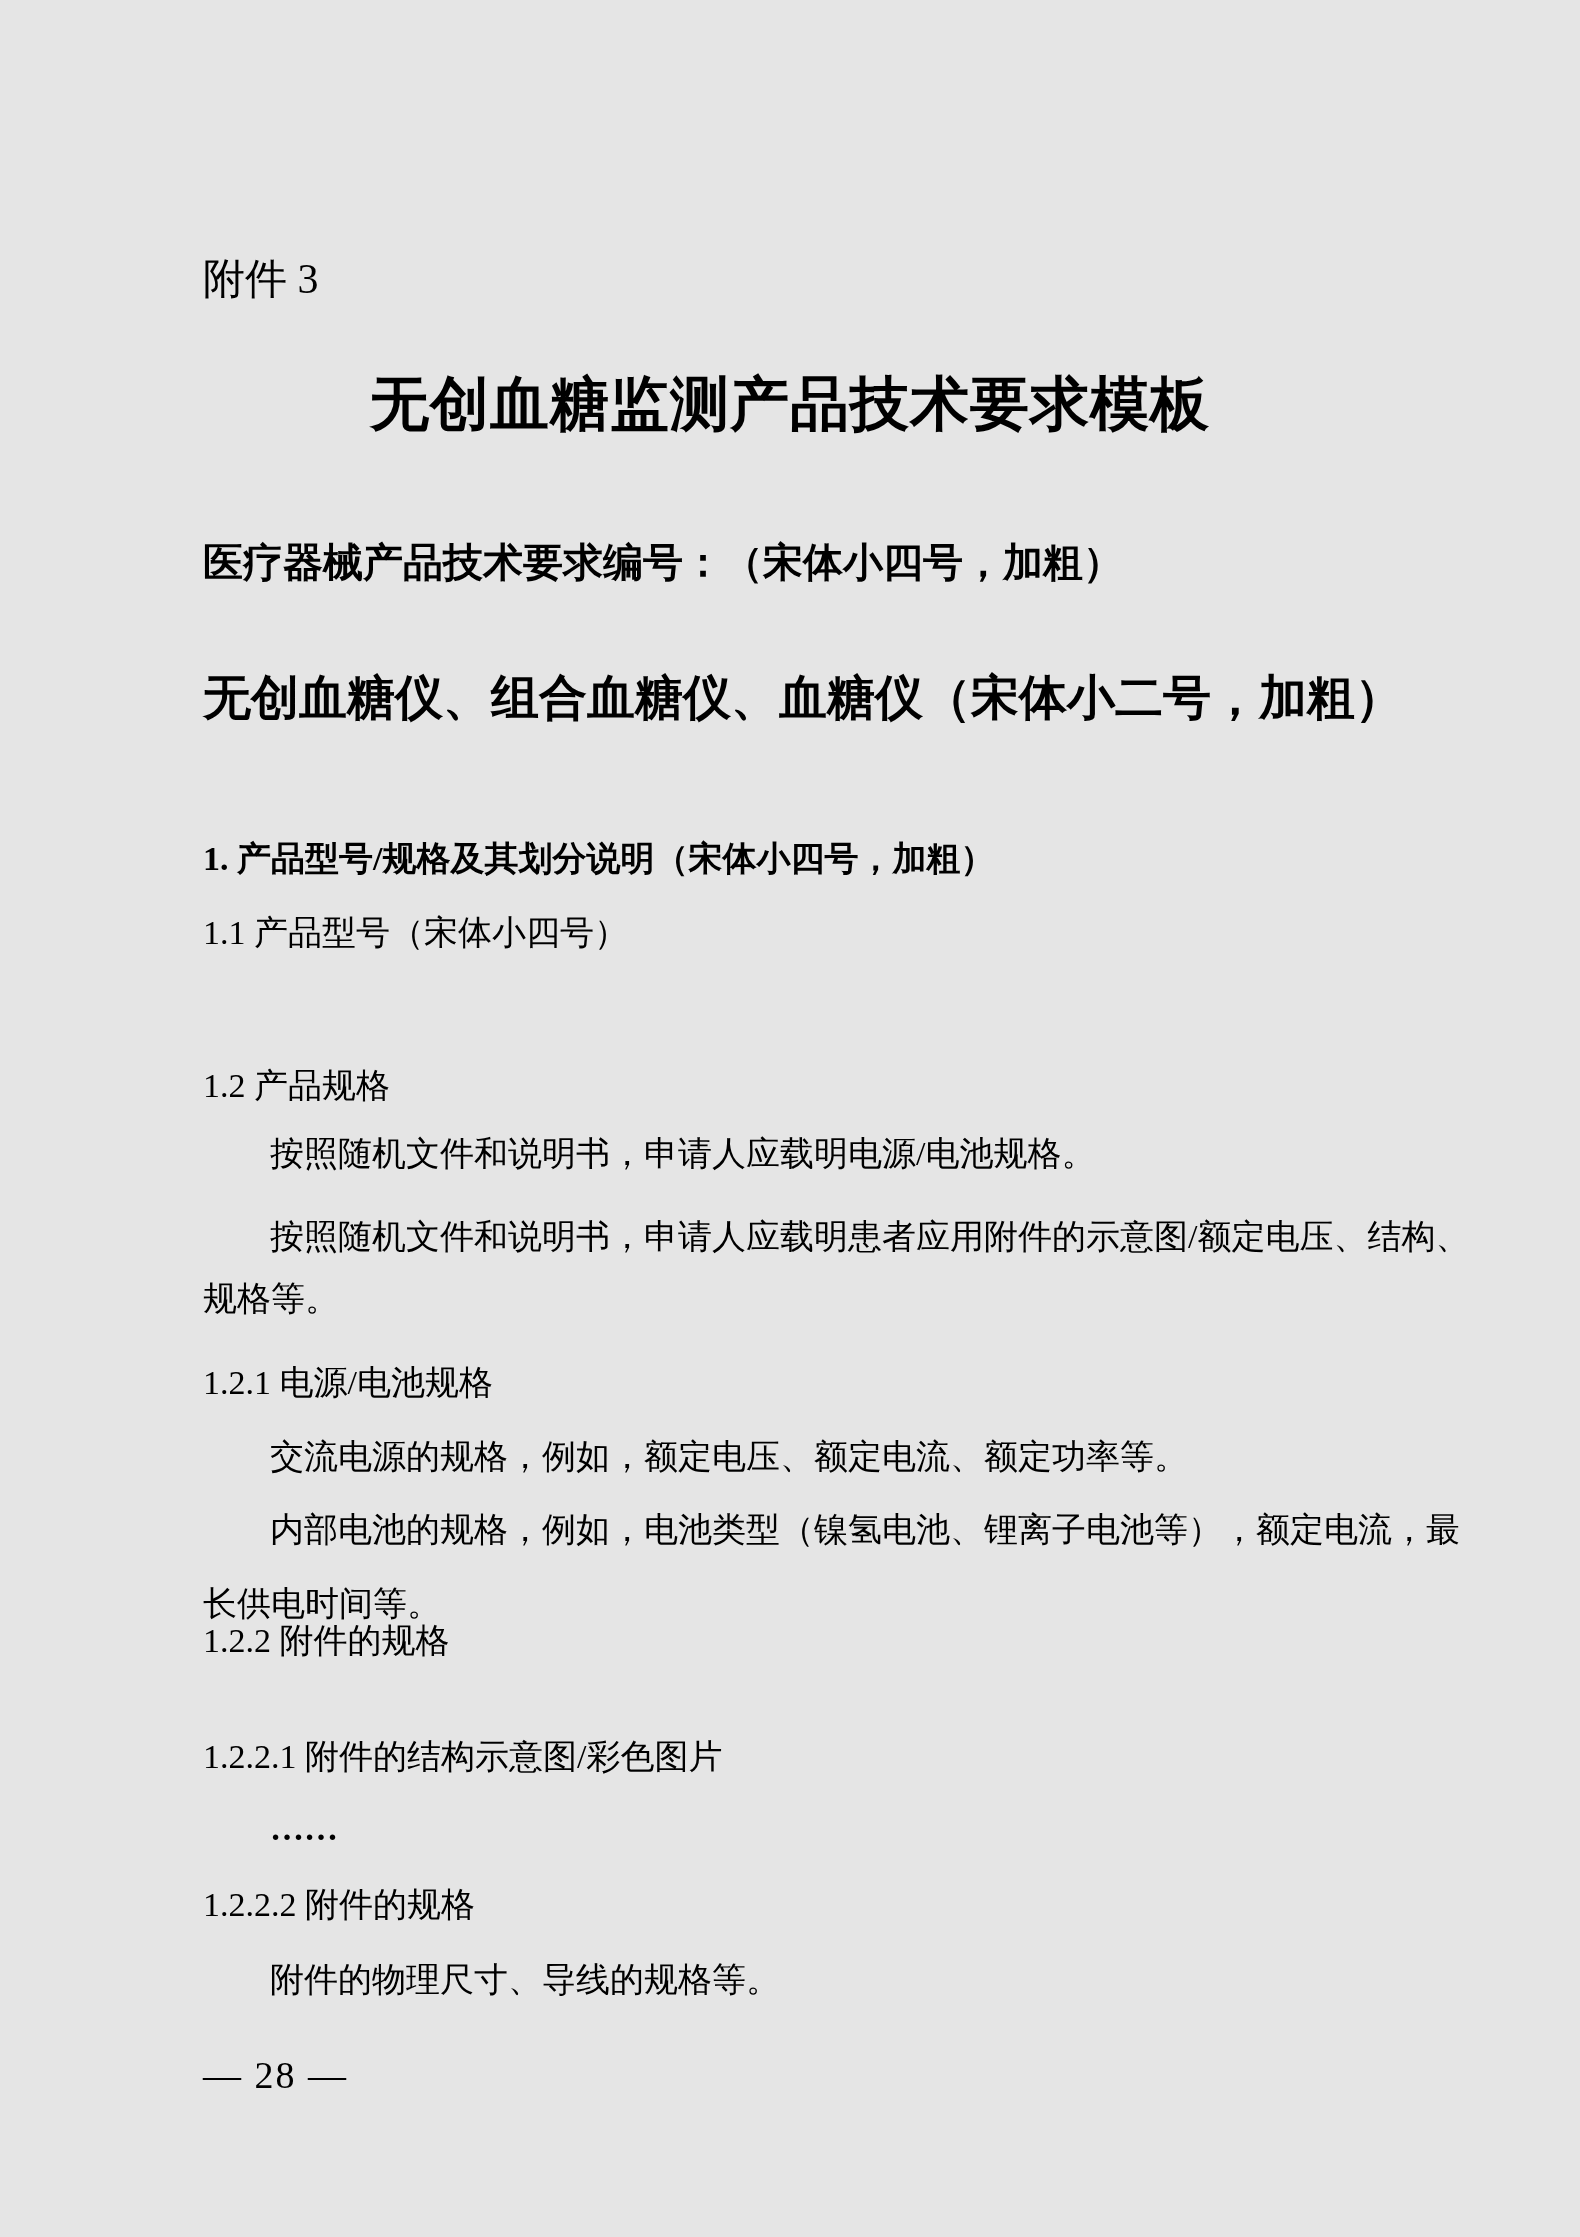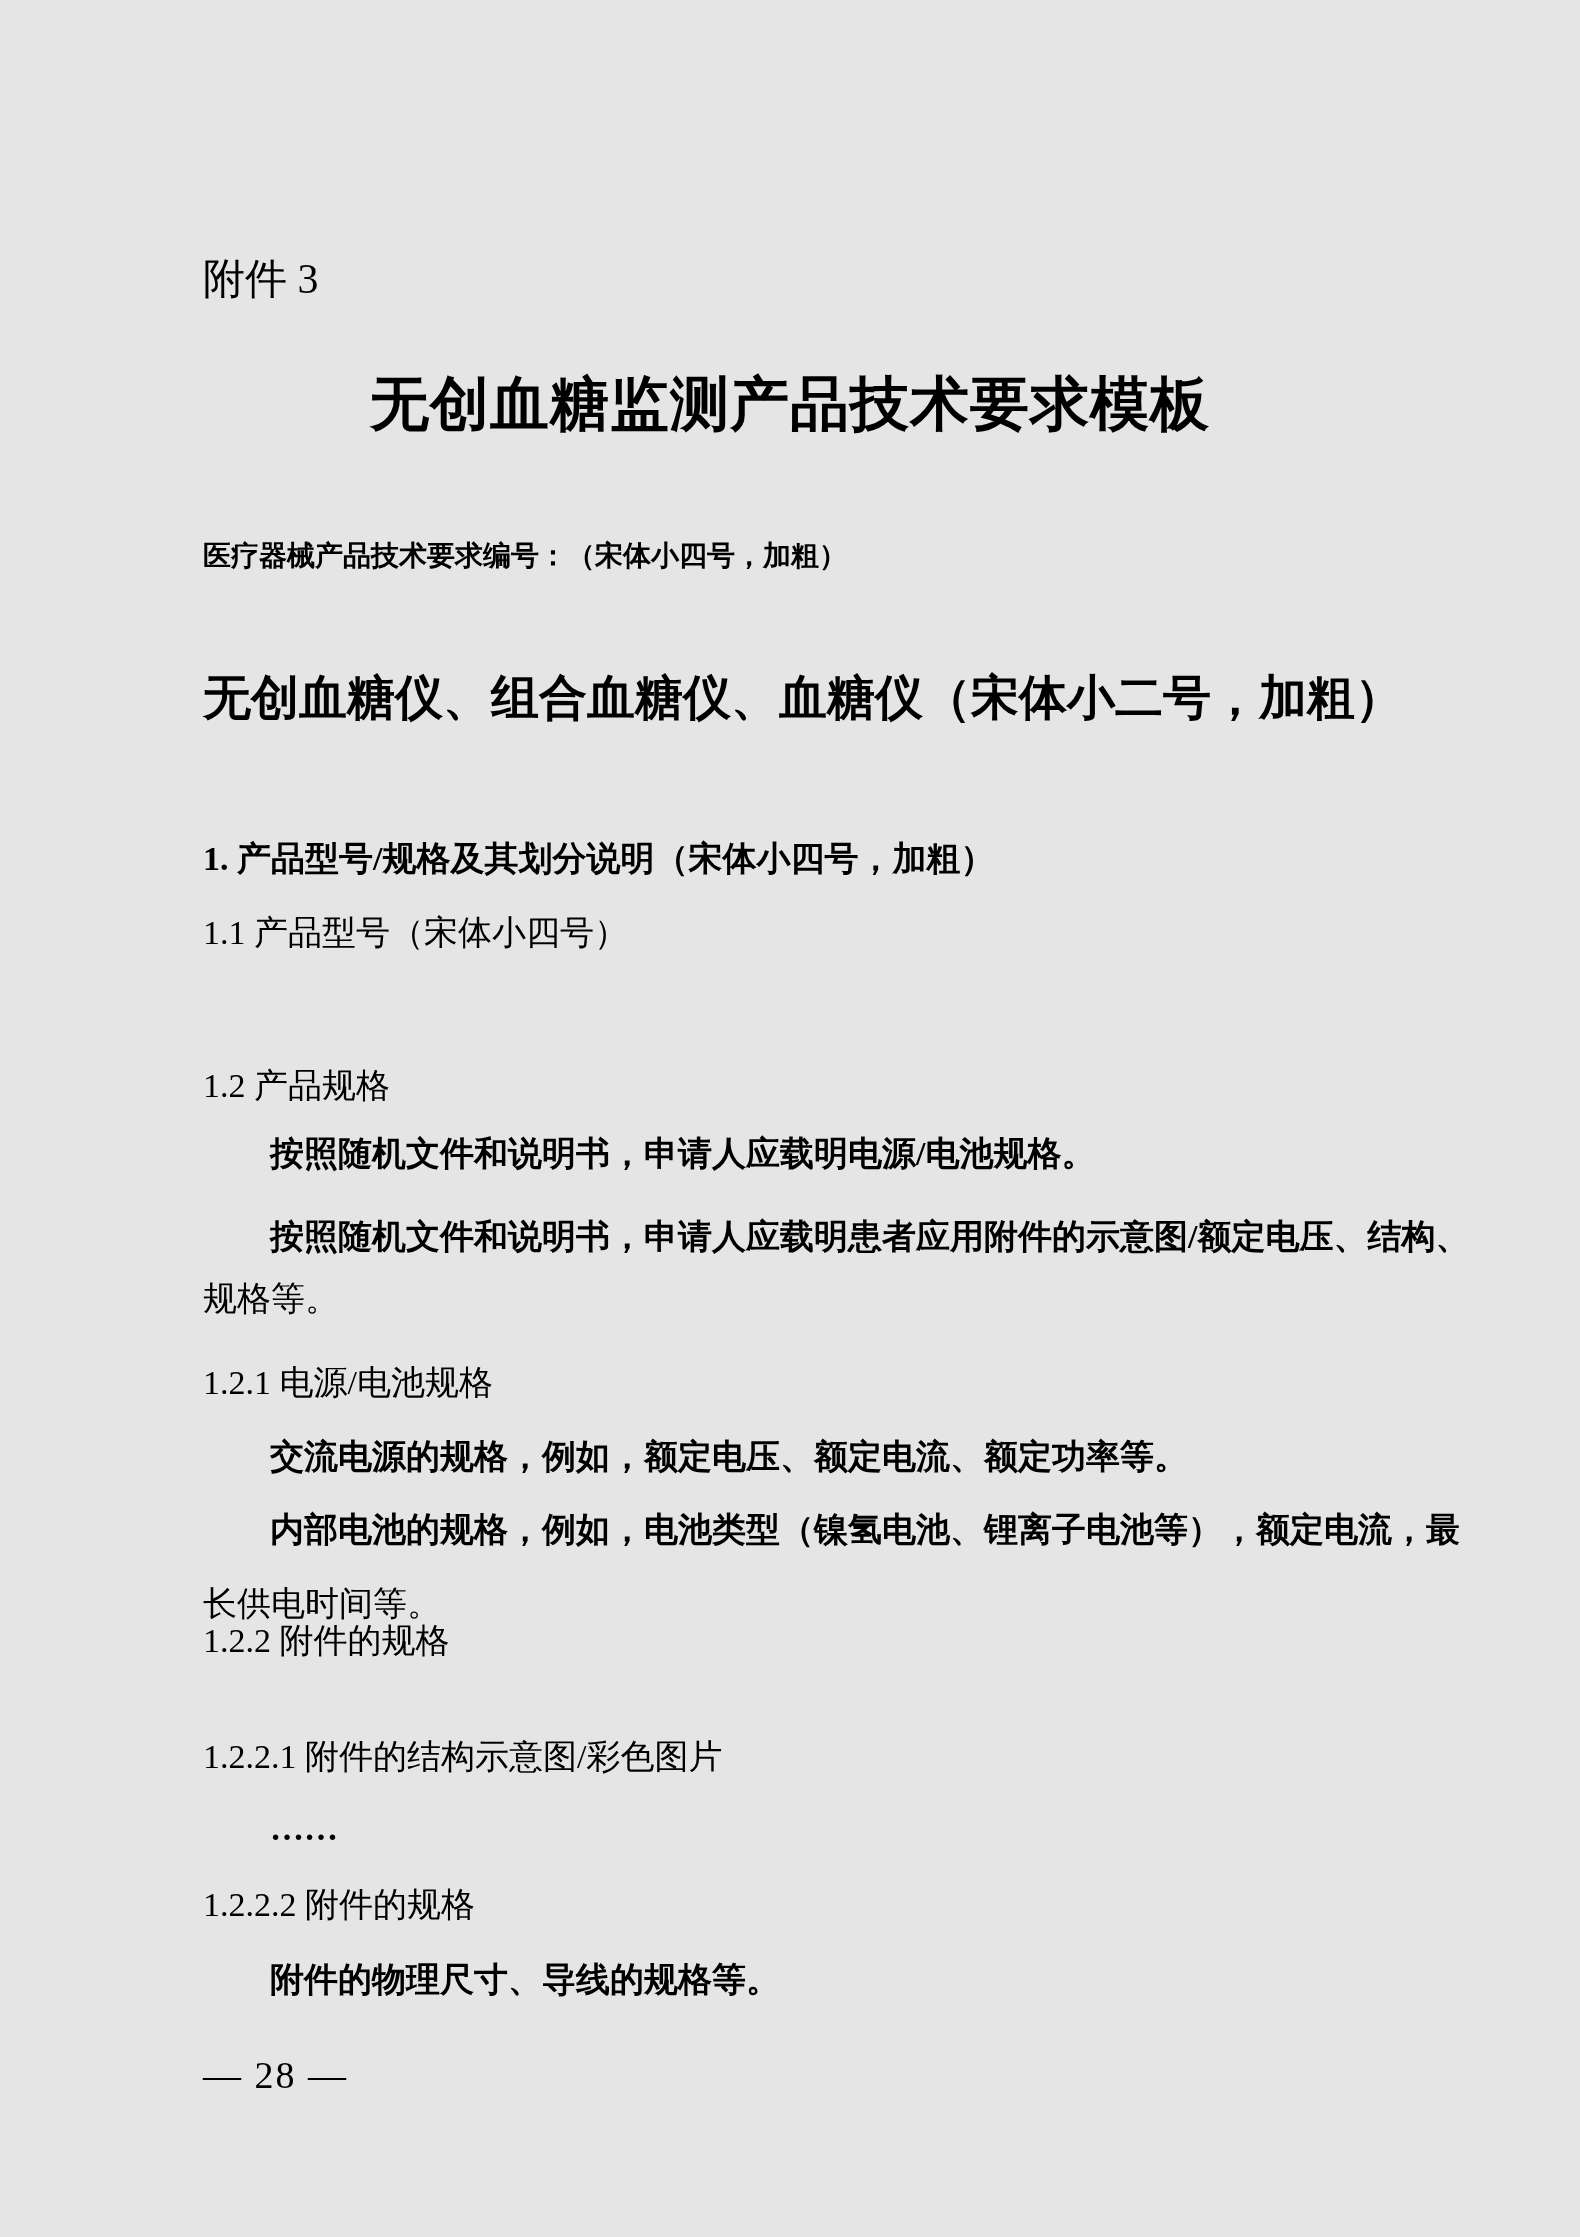--- a/index.html
+++ b/index.html
@@ -18,38 +18,37 @@
   }
   .line {
     position: absolute;
     white-space: nowrap;
     font-size: 34px;
     line-height: 1.25;
     left: 203px;
   }
   .indent {
     left: 270px;
-    font-weight: bold;
   }
   .attach-label {
     top: 253px;
     font-size: 42px;
   }
   .doc-title {
     top: 368px;
     left: 0;
     width: 1580px;
     text-align: center;
     font-size: 59px;
     font-weight: bold;
     letter-spacing: 1px;
   }
   .doc-number {
     top: 538px;
-    font-size: 28px;
+    font-size: 40px;
     font-weight: bold;
   }
   .product-names {
     top: 668px;
     font-size: 48px;
     font-weight: bold;
   }
   .h-bold {
     font-weight: bold;
   }

